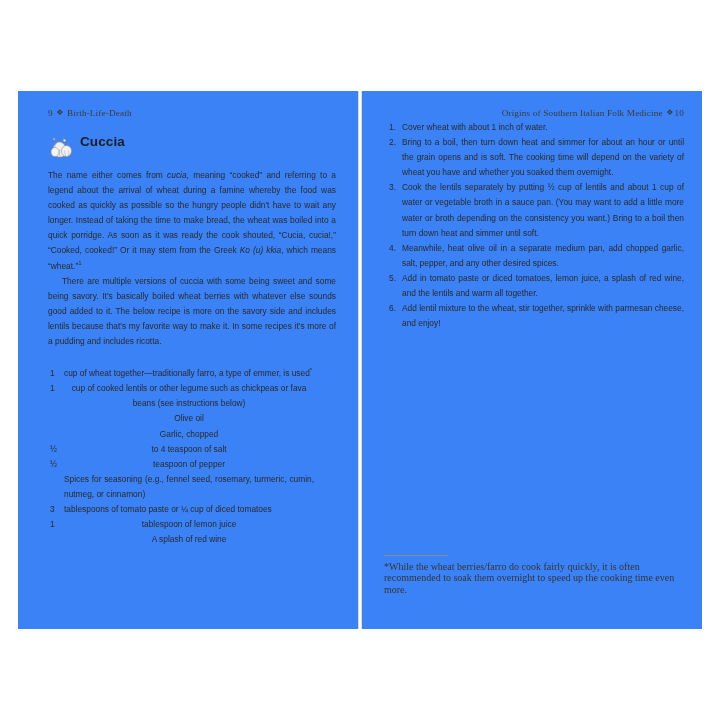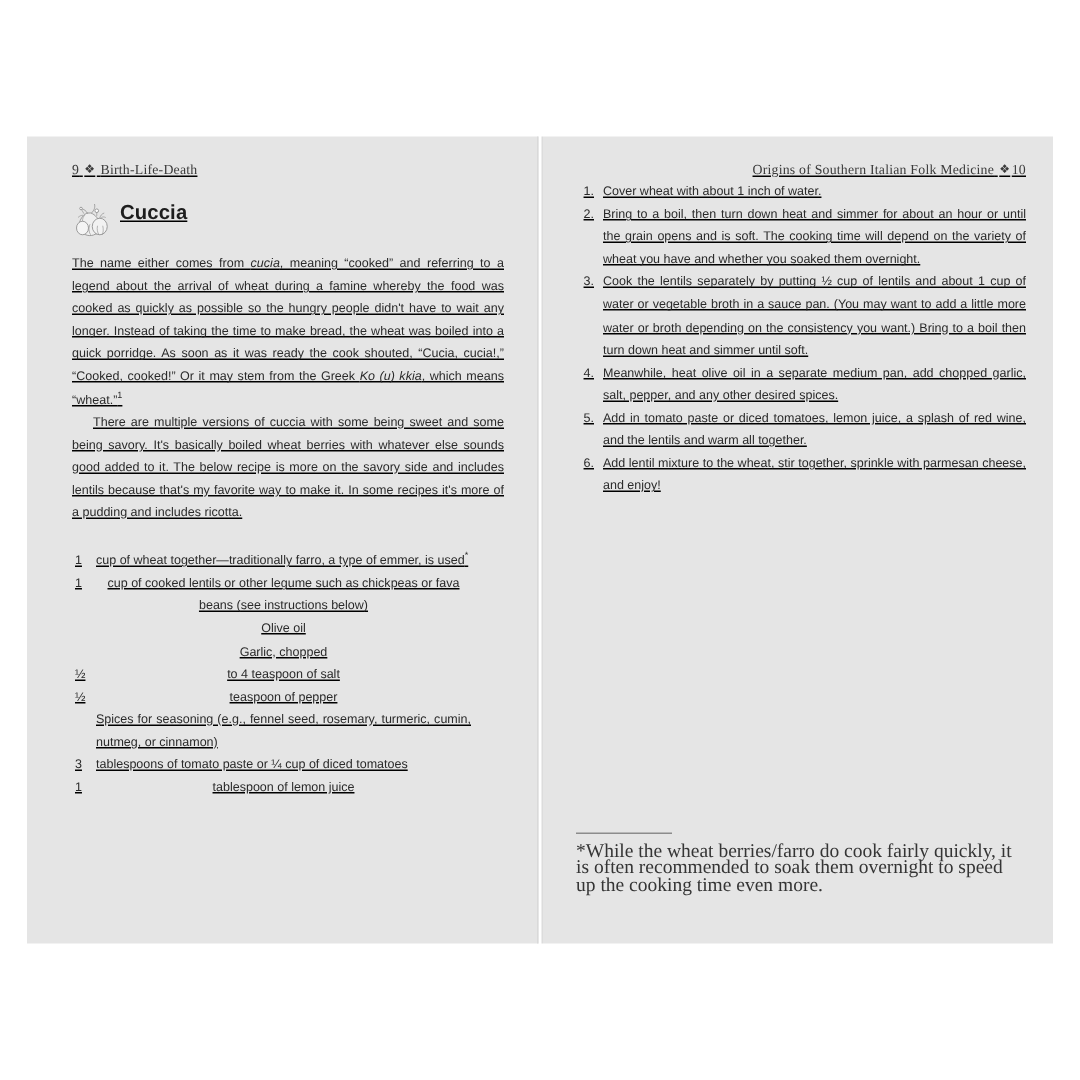--- a/index.html
+++ b/index.html
@@ -28,24 +28,23 @@
     left: 18px;
     top: 91px;
     width: 684px;
     height: 538px;
     background: #fdfdfd;
     display: flex;
   }
 
   .page {
     position: relative;
-    background: #e5e5e5;
+    background: #3b82f6;
     height: 100%;
     box-sizing: border-box;
-    text-decoration: underline;
   }
   .page-left {
     width: 341px;
     border-right: 1px solid #d9d9d9;
     padding: 17px 22px 10px 30px;
   }
   .gutter {
     width: 2px;
     height: 100%;
     background: #ffffff;
@@ -189,21 +188,21 @@
     bottom: 34px;
   }
   .footnote-rule {
     width: 64px;
     height: 1px;
     background: #8c8c8c;
     margin-bottom: 5px;
   }
   .footnote-text {
     font-family: "Liberation Serif", serif;
-    font-size: 13px;
+    font-size: 10px;
     line-height: 11.4px;
     color: #353535;
     text-align: left;
     margin: 0;
   }
 </style>
 </head>
 <body>
 
 <div id="spread">
@@ -278,20 +277,24 @@
           <span class="ing-txt">Spices for seasoning (e.g., fennel seed, rosemary, turmeric, cumin, nutmeg, or cinnamon)</span>
         </li>
         <li class="ing-row">
           <span class="ing-qty">3</span>
           <span class="ing-txt">tablespoons of tomato paste or ¼ cup of diced tomatoes</span>
         </li>
         <li class="ing-row">
           <span class="ing-qty">1</span>
           <span class="ing-txt nojust">tablespoon of lemon juice</span>
         </li>
+        <li class="ing-row">
+          <span class="ing-qty"></span>
+          <span class="ing-txt nojust">A splash of red wine</span>
+        </li>
       </ul>
     </div>
 
     <div class="gutter"></div>
 
     <div class="page page-right">
 
       <div class="runhead runhead-right">
         <span>Origins of Southern Italian Folk Medicine</span>
         <span class="sep">❖</span><span class="folio">10</span>

